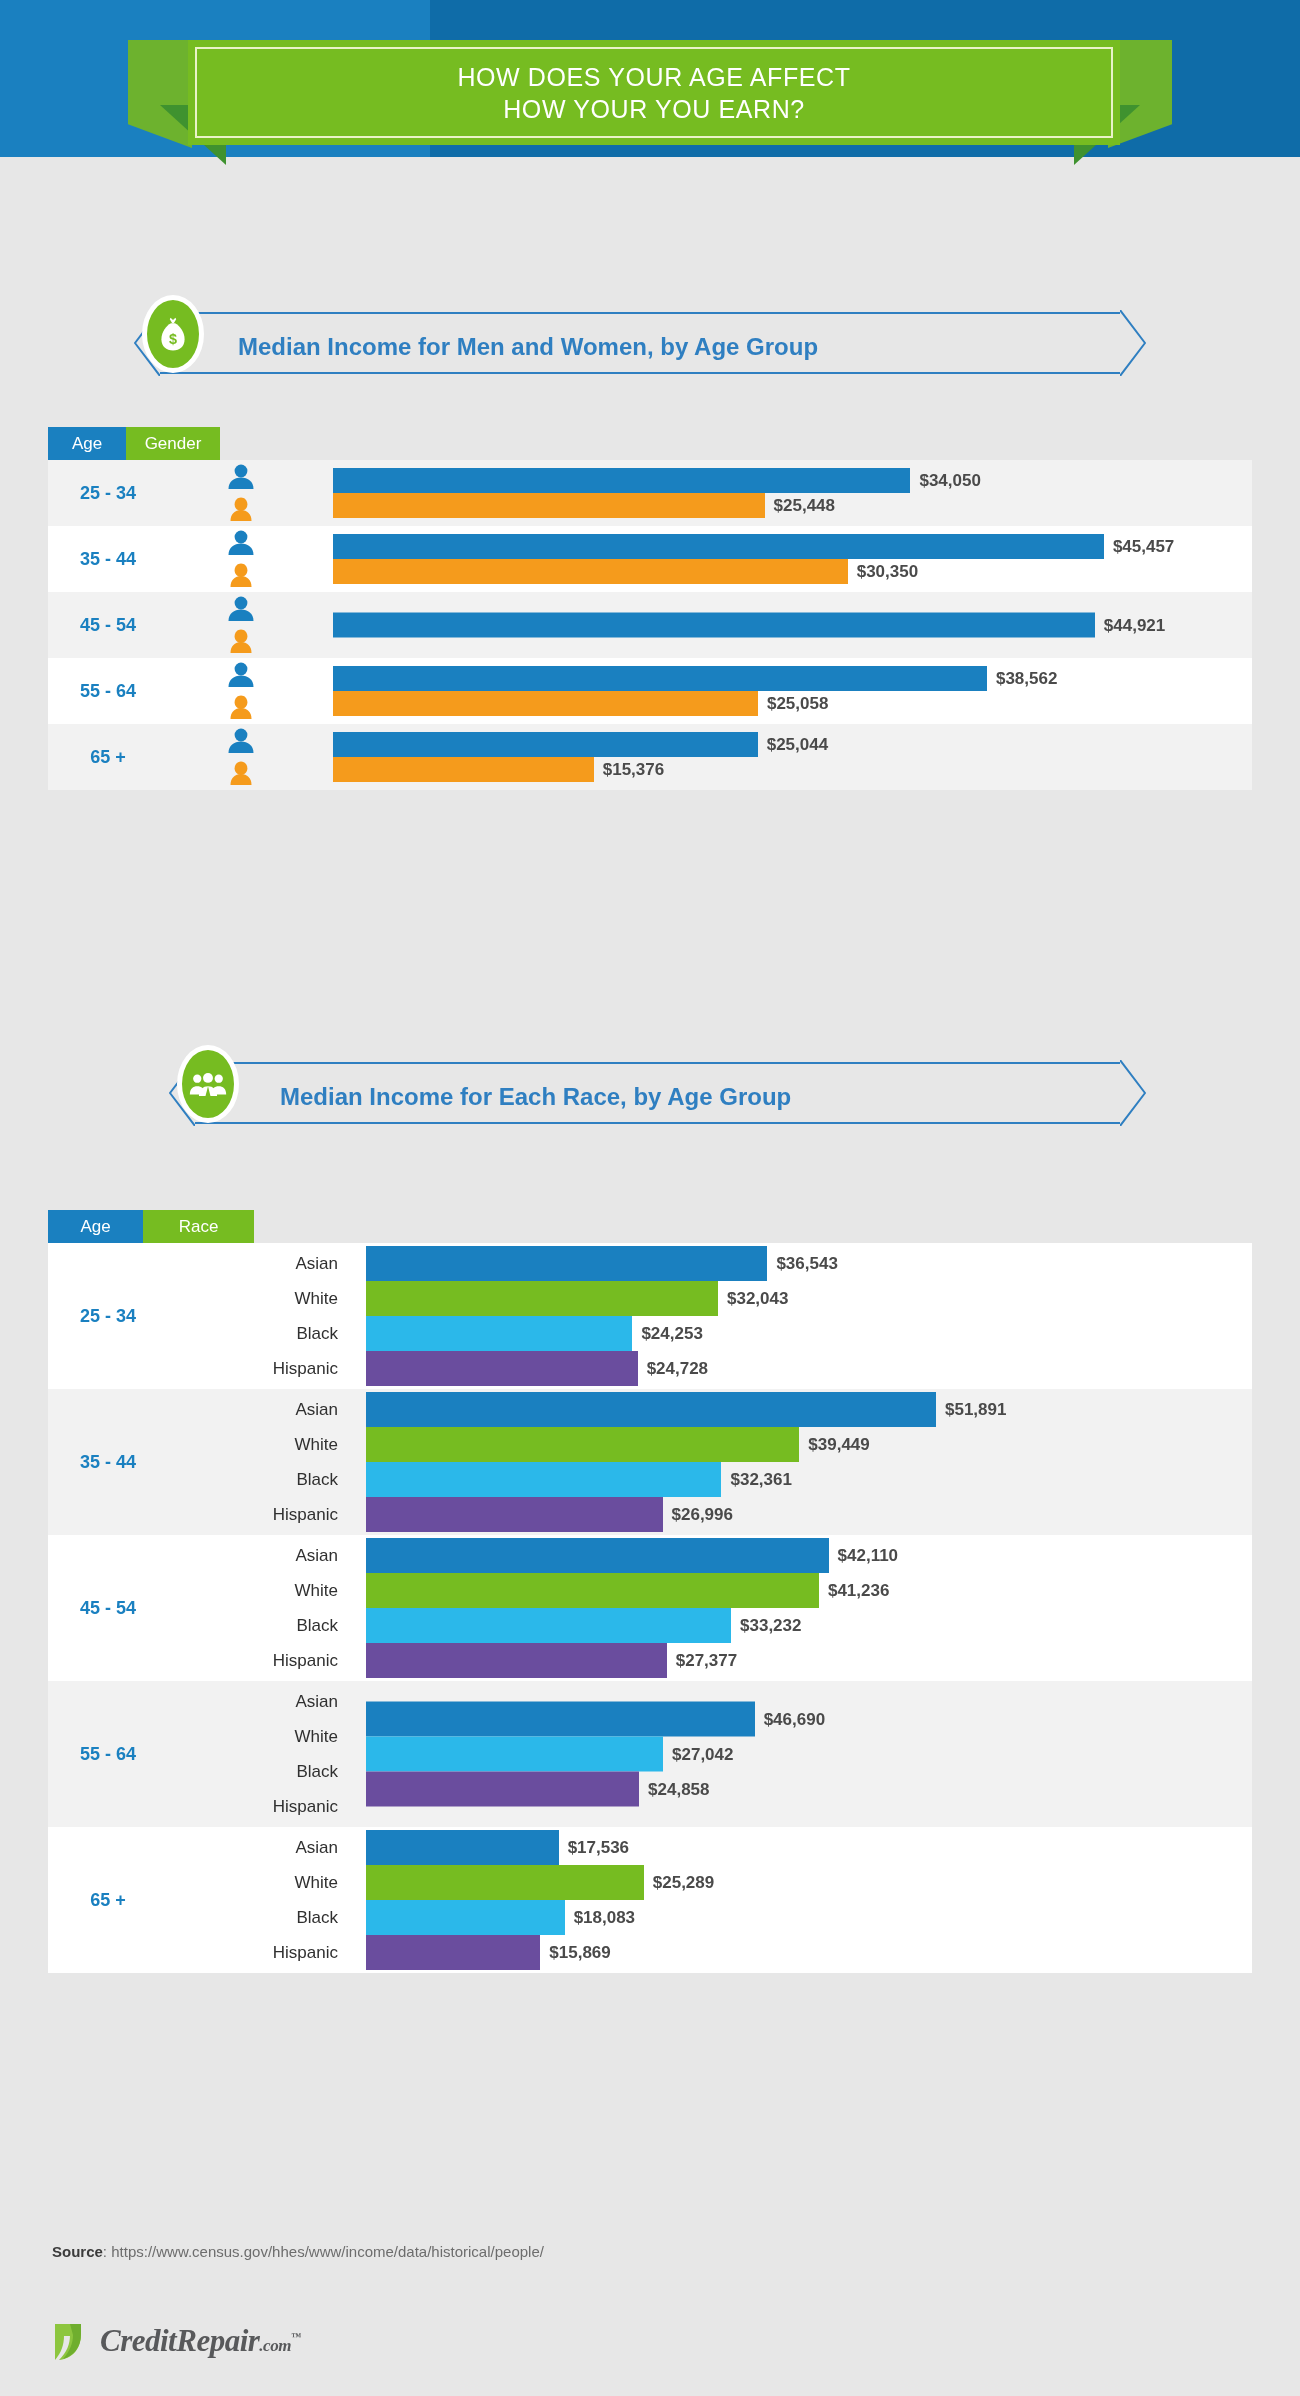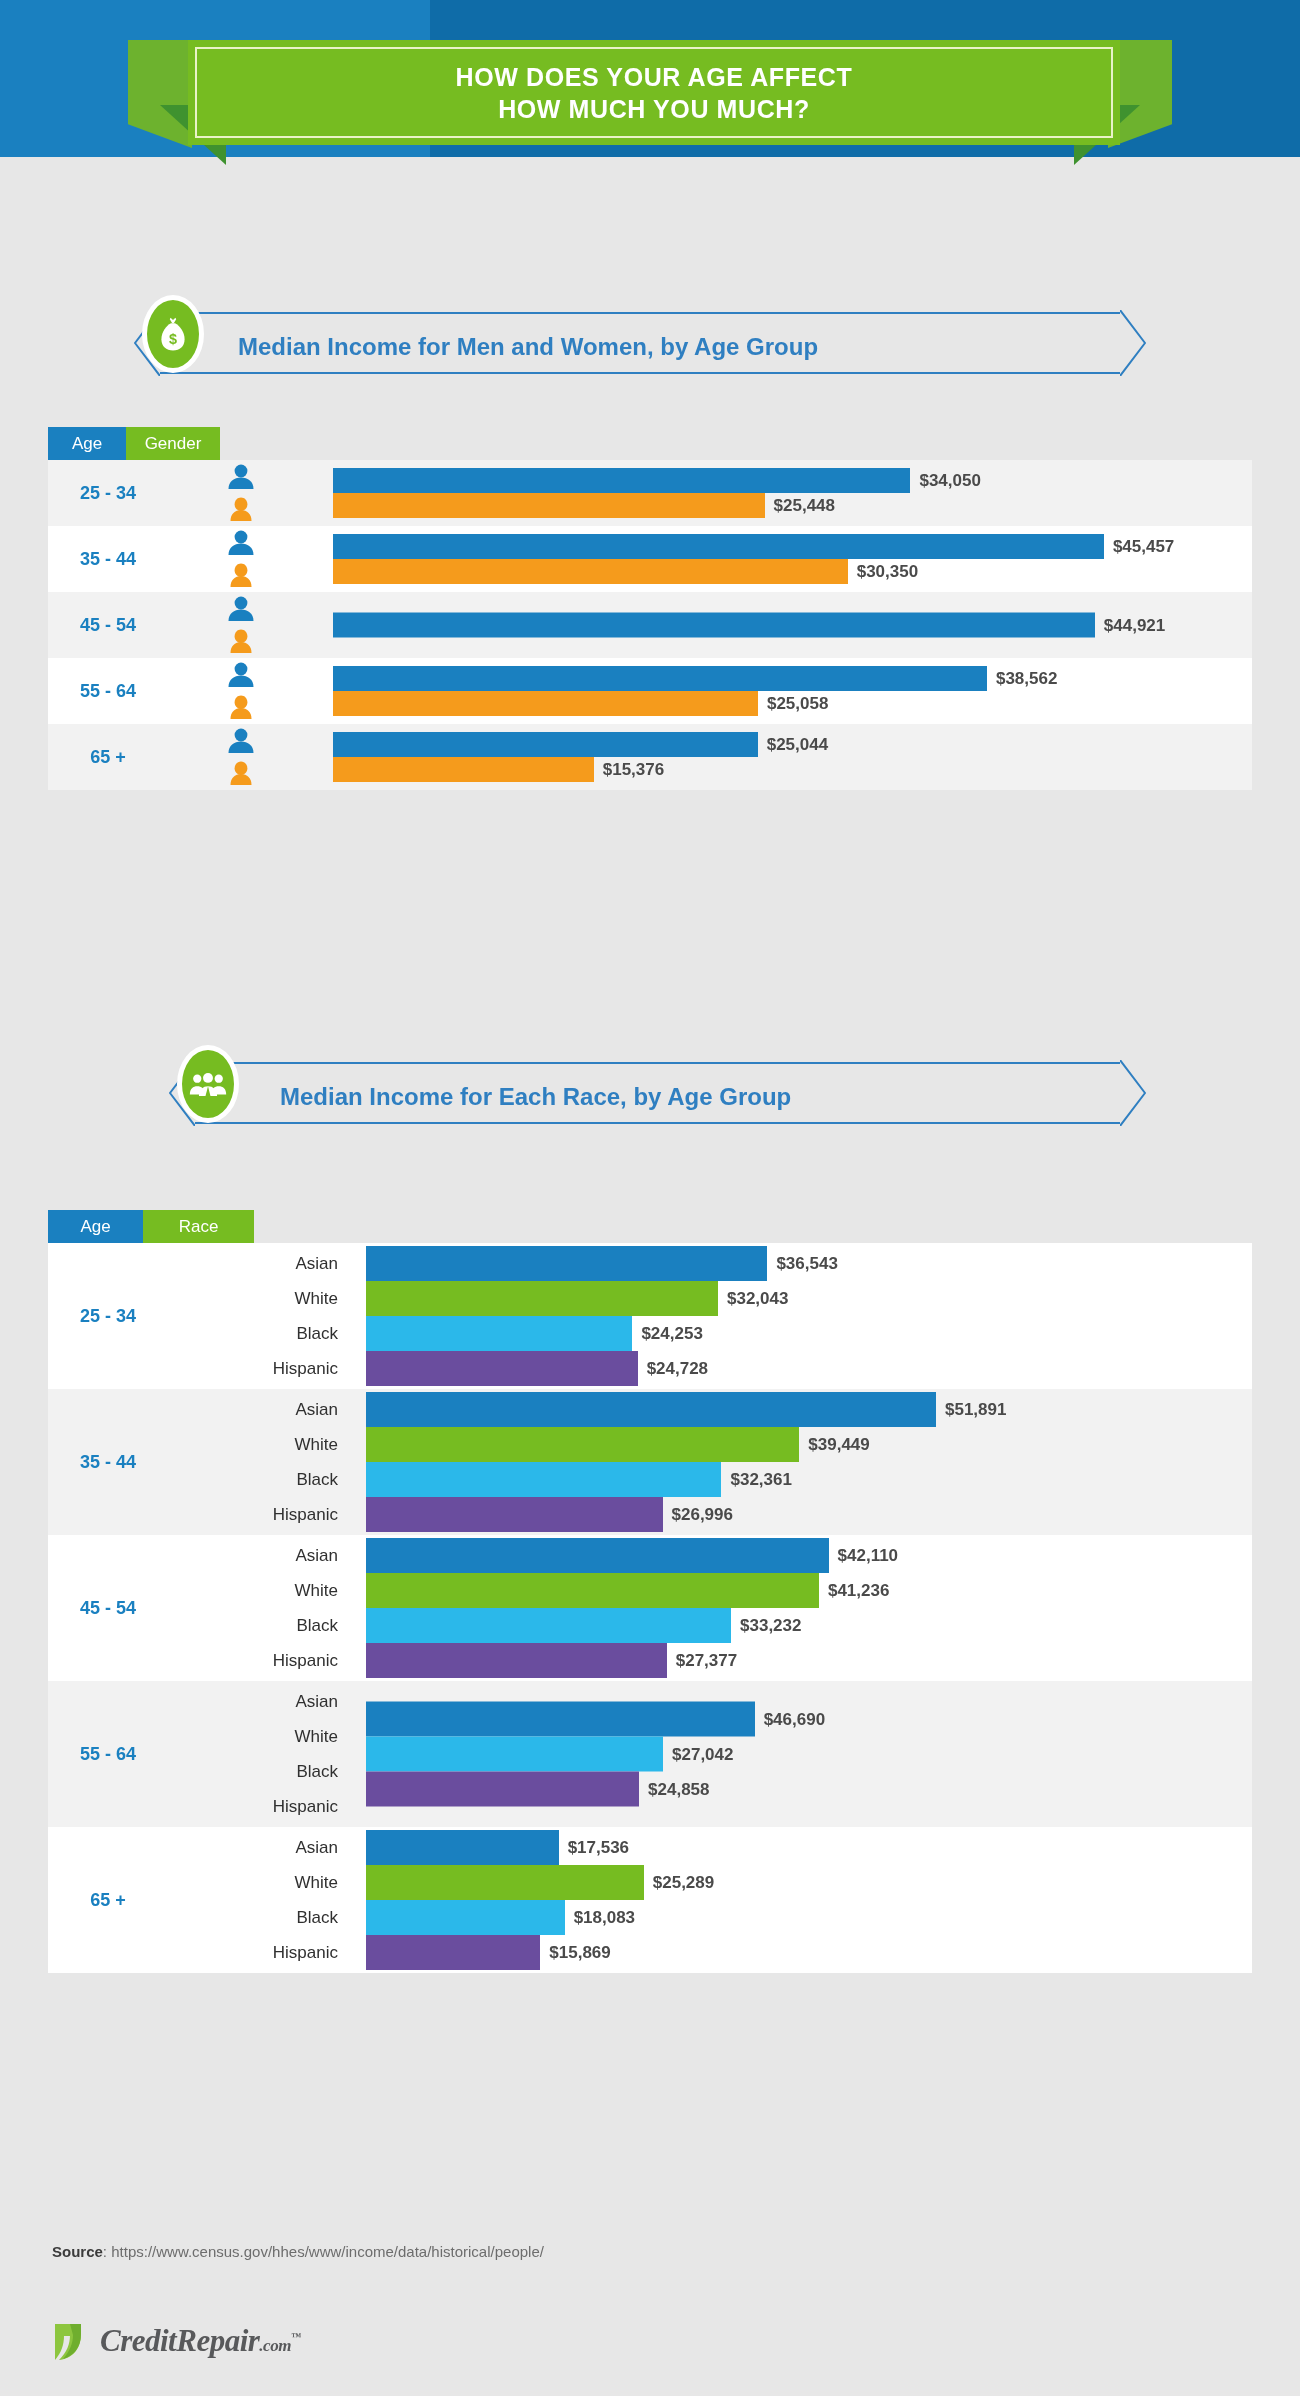--- a/index.html
+++ b/index.html
@@ -38,21 +38,21 @@
     position: absolute; top: 40px; left: 188px; width: 932px; height: 105px;
     background: #76bc21;
   }
   .ribbon-inner {
     position: absolute; top: 7px; left: 7px; right: 7px; bottom: 7px;
     border: 2px solid #eaf3c8;
   }
   .title {
     position: absolute; top: 40px; left: 188px; width: 932px; height: 105px;
     display: flex; flex-direction: column; align-items: center; justify-content: center;
-    color: #ffffff; font-weight: bold; font-size: 25px; letter-spacing: .6px;
+    color: #ffffff; font-weight: normal; font-size: 25px; letter-spacing: .6px;
     line-height: 1.28; text-align: left; z-index: 5;
   }
 
   
   .section-banner { position: absolute; height: 62px; }
   .sb-bar {
     position: absolute; top: 0; left: 0; height: 62px; width: 100%;
     border-top: 2px solid #2f7fc1; border-bottom: 2px solid #2f7fc1;
     background: #e7e7e7;
   }
@@ -123,21 +123,21 @@
   </div>
   <div class="tail-left-poly"></div>
   <div class="tail-right-poly"></div>
   <div class="fold-l"></div>
   <div class="fold-r"></div>
   <div class="ribbon-main">
     <div class="ribbon-inner"></div>
   </div>
   <div class="title">
     <span>HOW DOES YOUR AGE AFFECT</span>
-    <span>HOW MUCH YOU MUCH?</span>
+    <span>HOW YOUR YOU EARN?</span>
   </div>
 
   <div class="section-banner" style="top:312px; left:160px; width:960px;">
     <div class="sb-bar"></div>
     <svg class="sb-chev-l" style="left:-26px;" viewBox="0 0 26 66">
       <polyline points="26,0 1,33 26,66" fill="none" stroke="#2f7fc1" stroke-width="2"></polyline>
     </svg>
     <svg class="sb-chev-r" style="left:960px;" viewBox="0 0 26 66">
       <polyline points="0,0 25,33 0,66" fill="none" stroke="#2f7fc1" stroke-width="2"></polyline>
     </svg>

